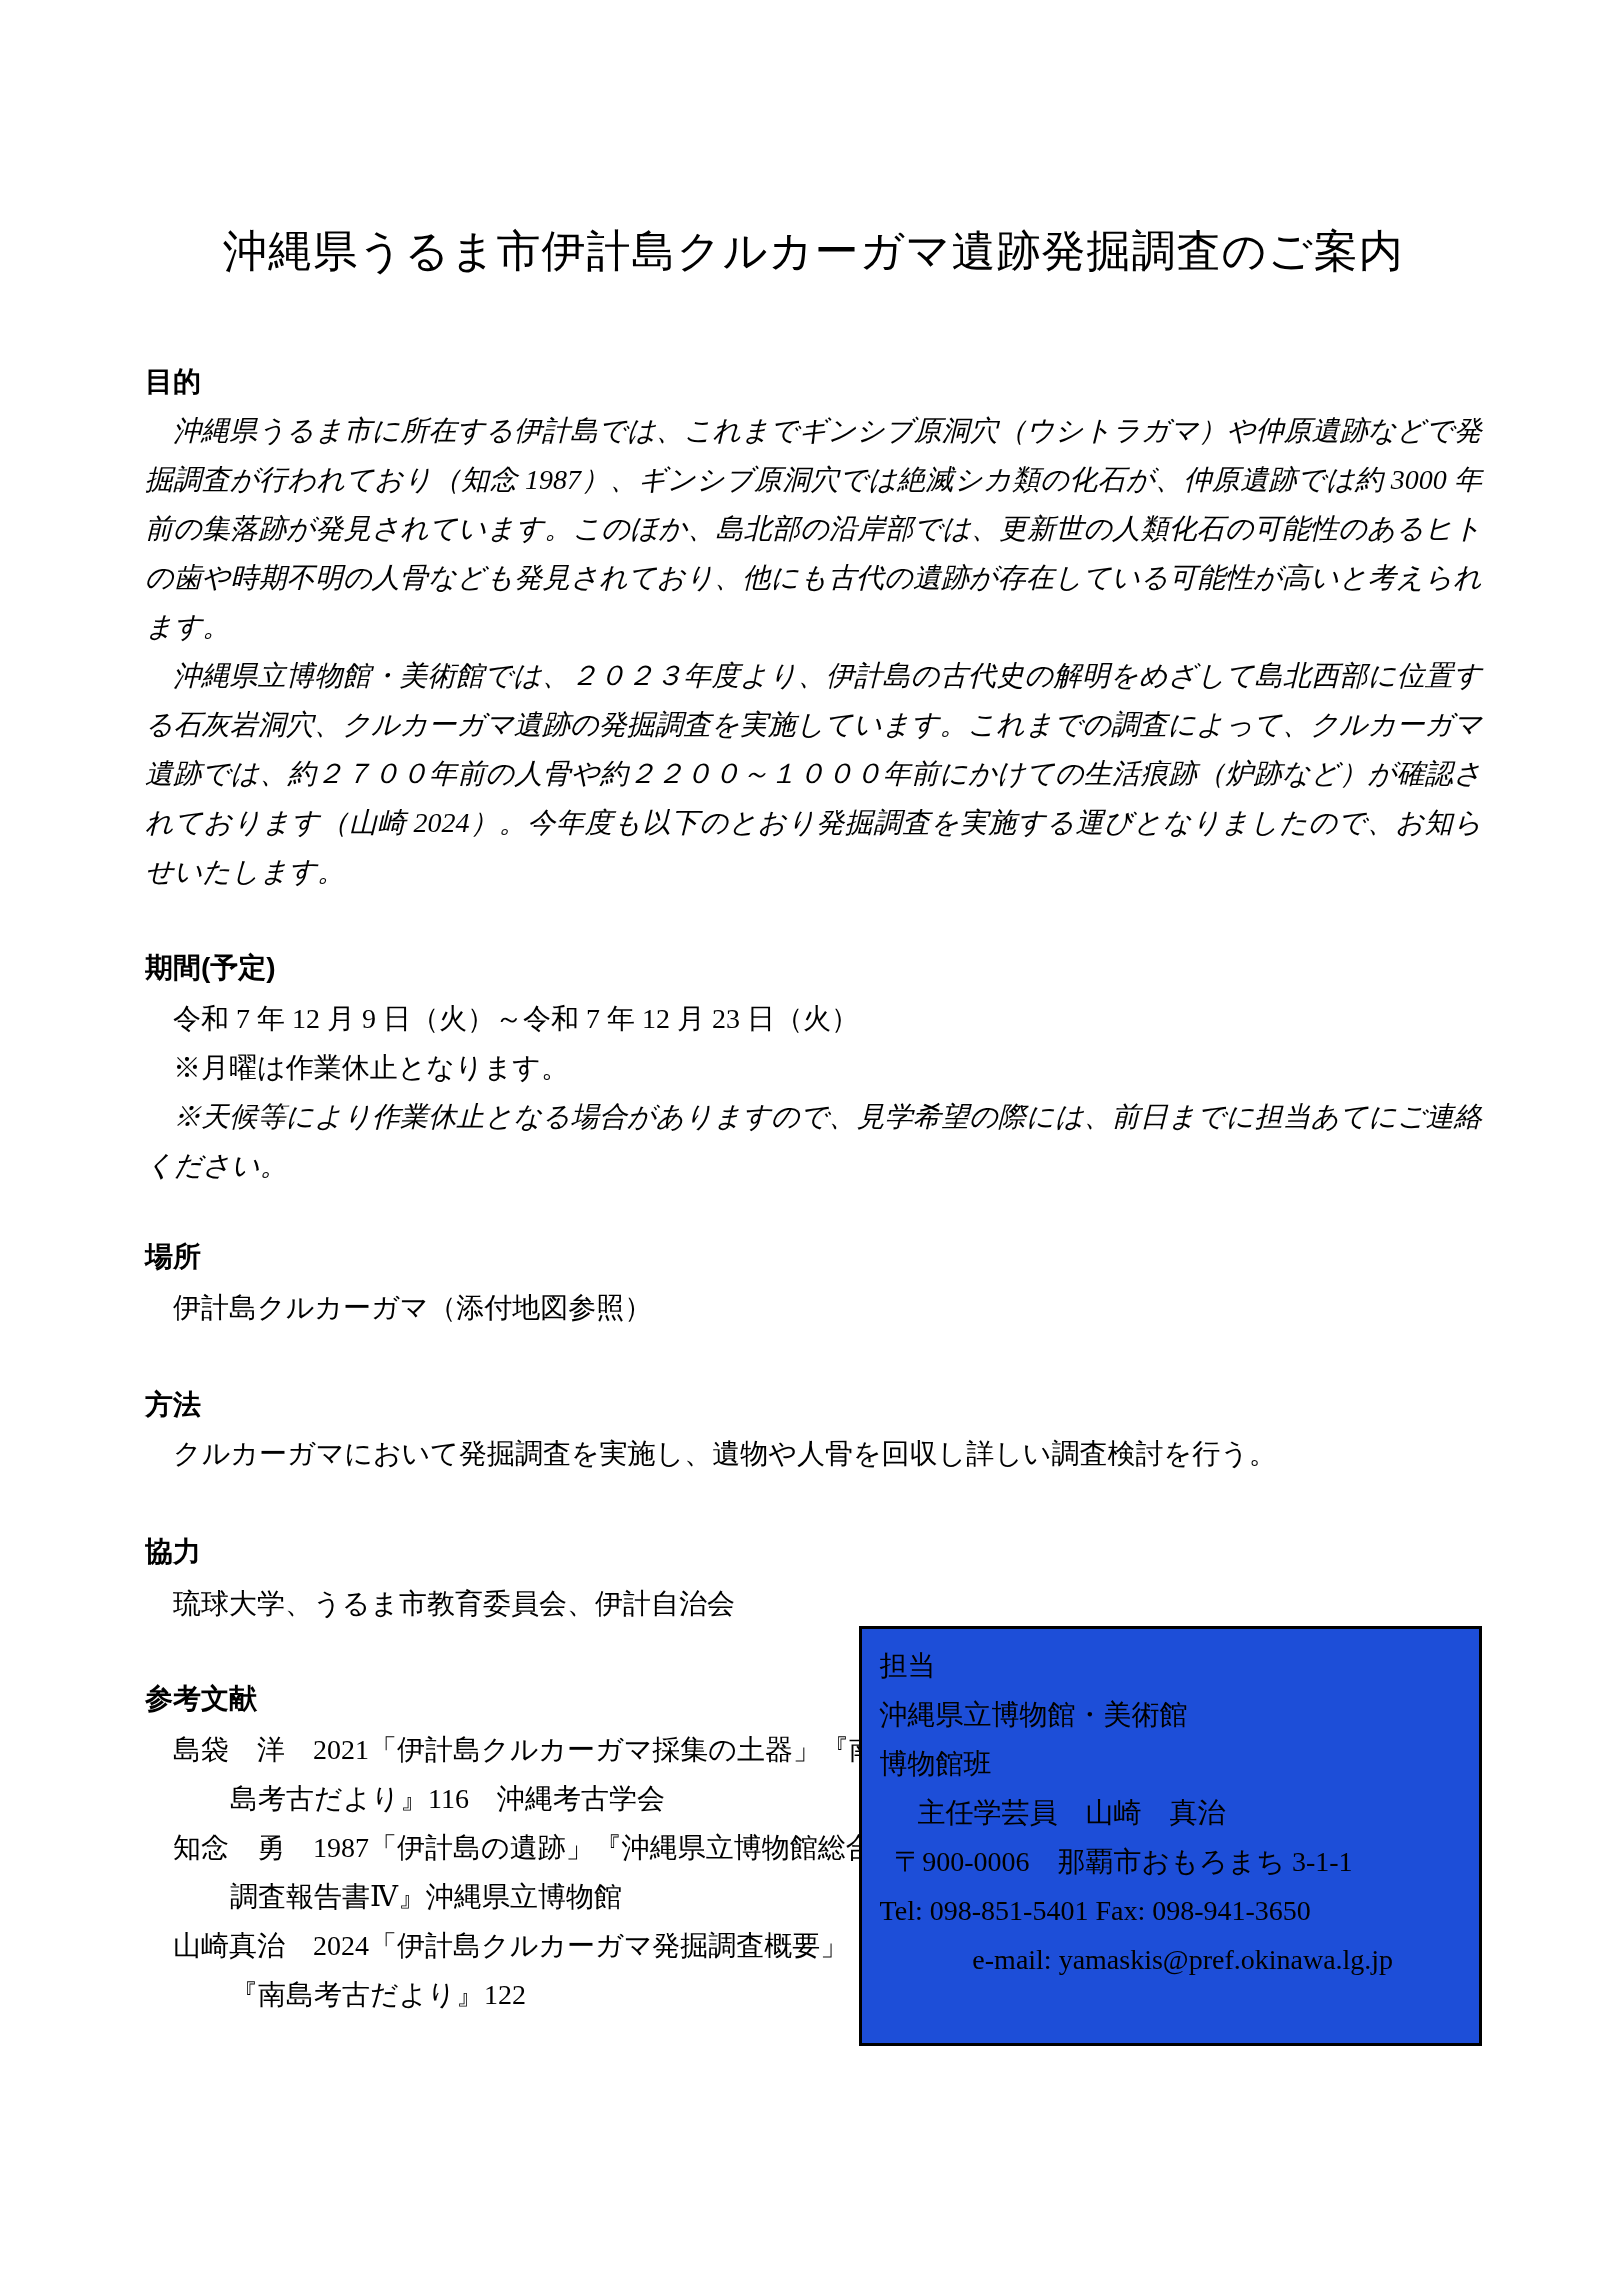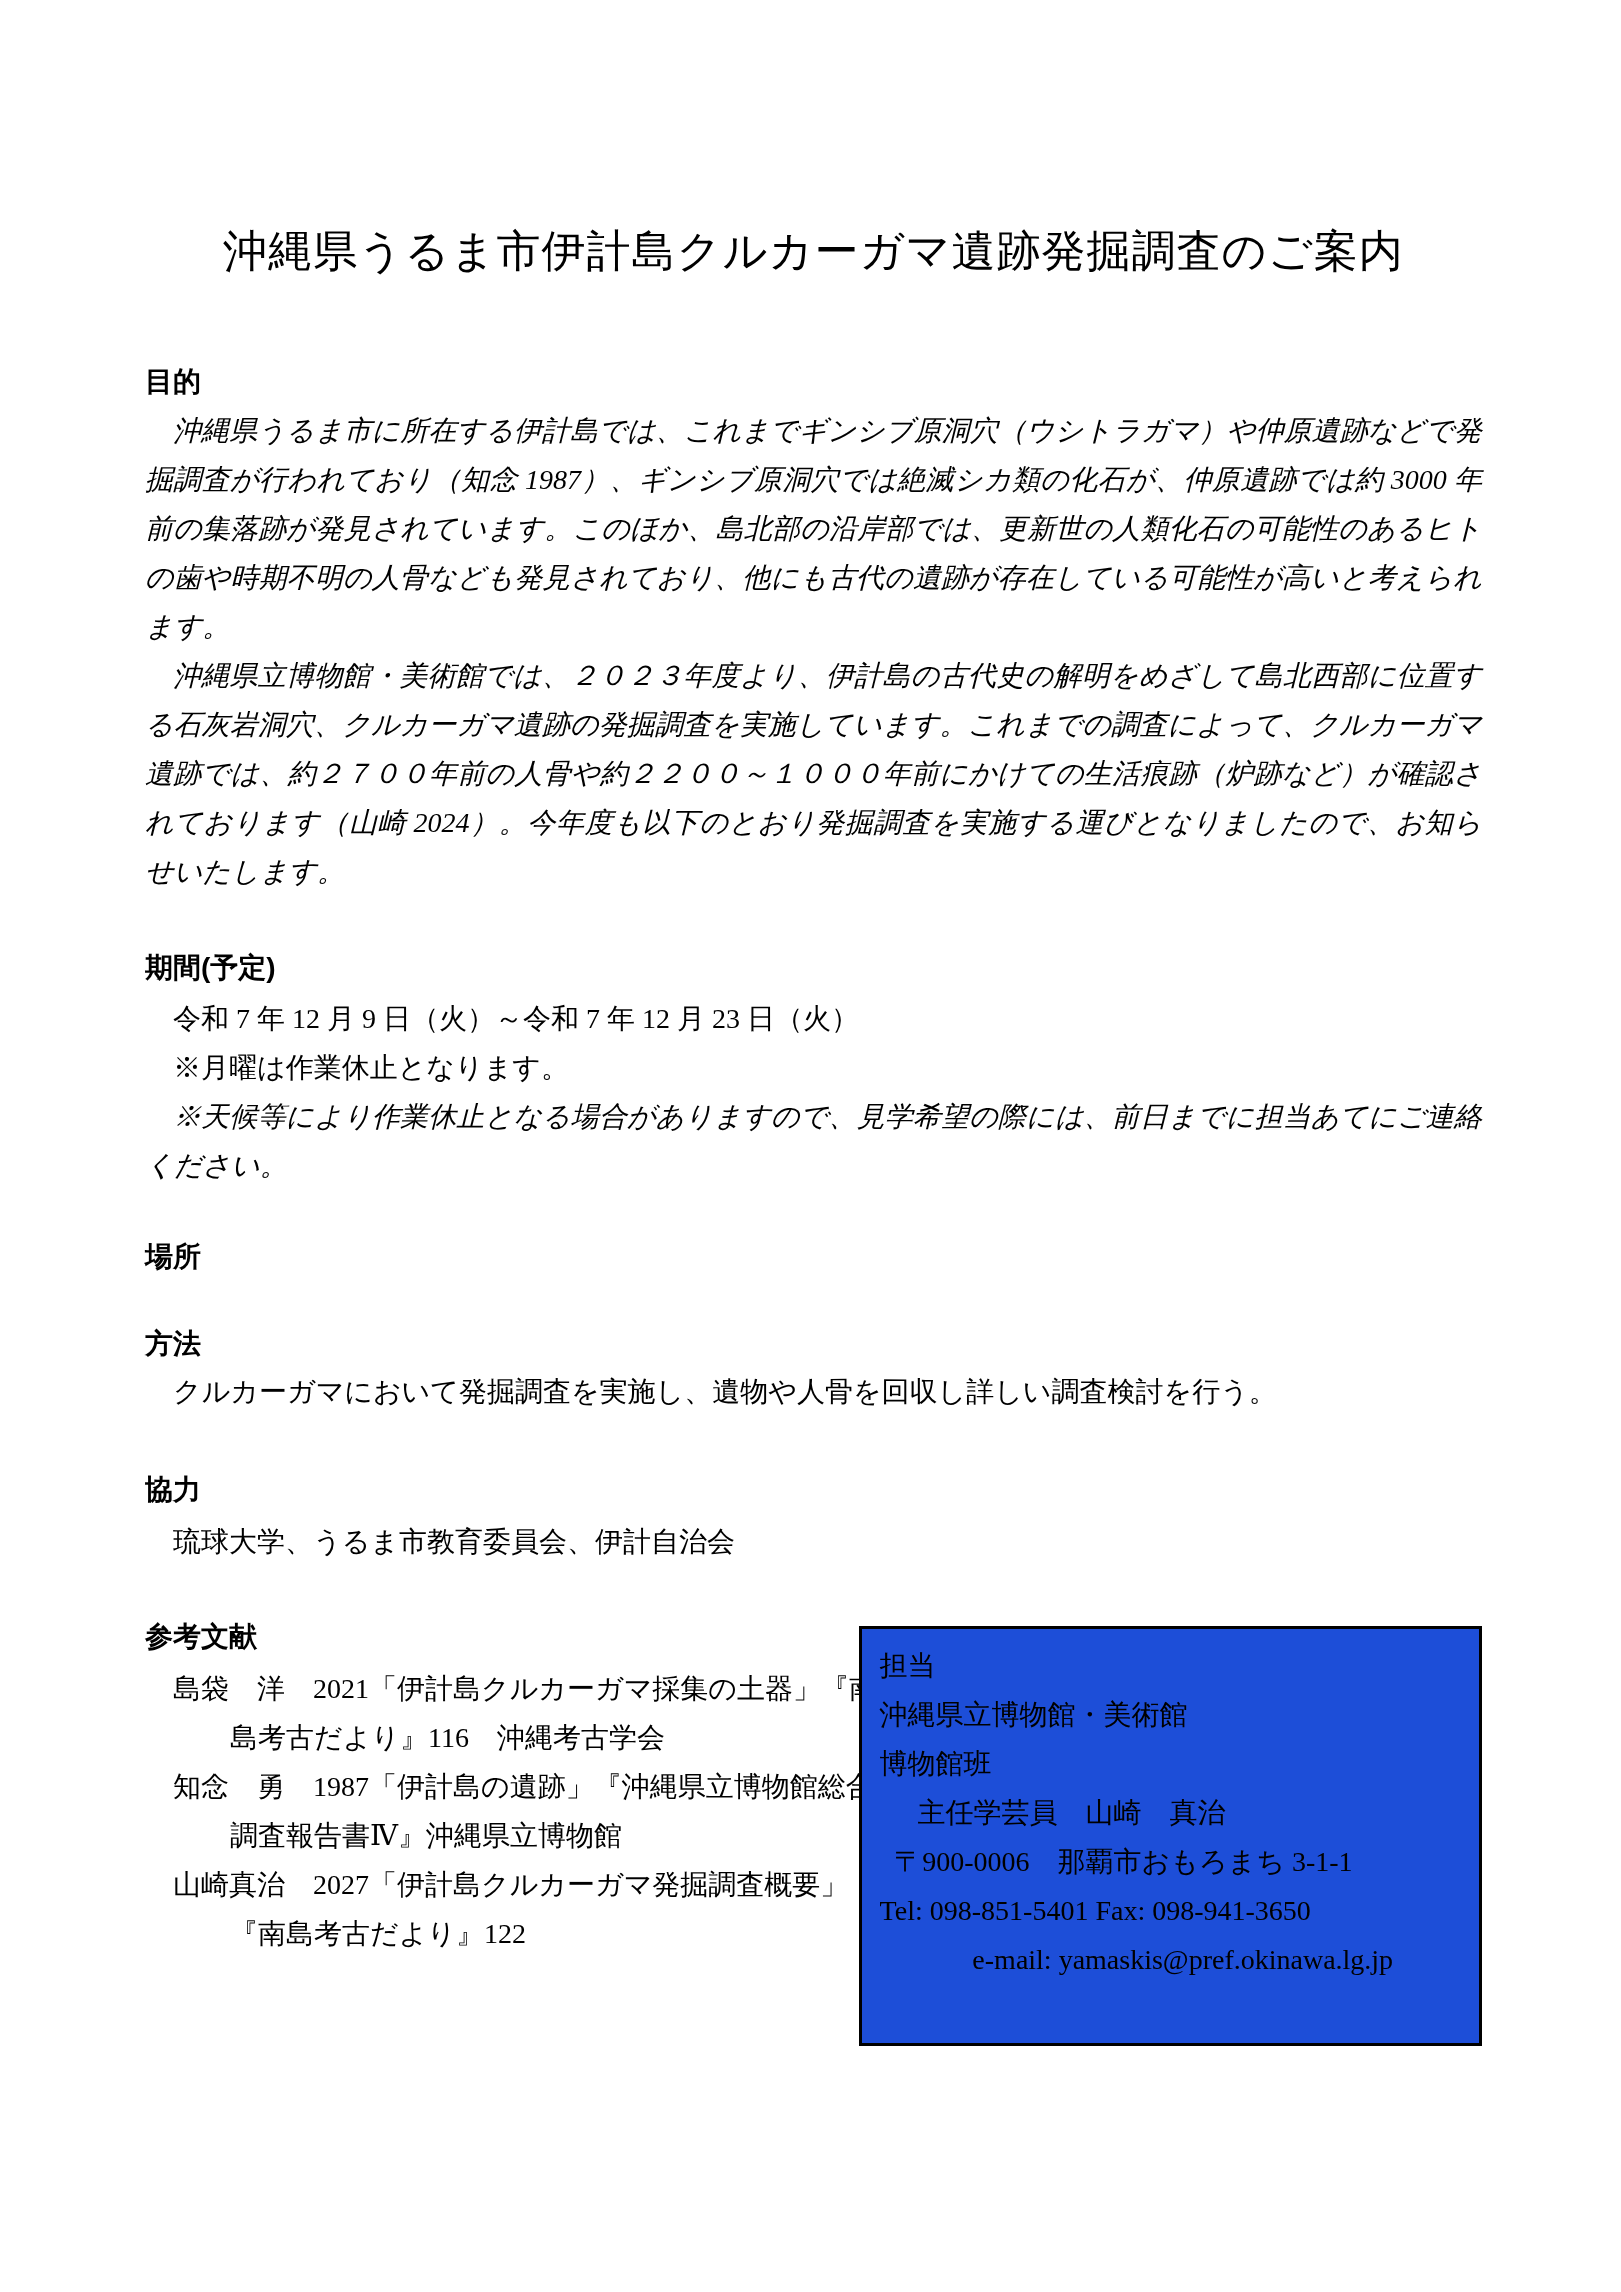--- a/index.html
+++ b/index.html
@@ -89,39 +89,40 @@
     <p class="body-text para">沖縄県立博物館・美術館では、２０２３年度より、伊計島の古代史の解明をめざして島北西部に位置する石灰岩洞穴、クルカーガマ遺跡の発掘調査を実施しています。これまでの調査によって、クルカーガマ遺跡では、約２７００年前の人骨や約２２００～１０００年前にかけての生活痕跡（炉跡など）が確認されております（山崎 2024）。今年度も以下のとおり発掘調査を実施する運びとなりましたので、お知らせいたします。</p>
 
     <h2 class="sec-heading h-period">期間(予定)</h2>
     <div class="body-text mt-body-md">
       <div class="indent-line">令和 7 年 12 月 9 日（火）～令和 7 年 12 月 23 日（火）</div>
       <div class="indent-line">※月曜は作業休止となります。</div>
       <div class="para" style="margin:0;">※天候等により作業休止となる場合がありますので、見学希望の際には、前日までに担当あてにご連絡ください。</div>
     </div>
 
     <h2 class="sec-heading h-place">場所</h2>
+    <p class="body-text indent-line mt-body-lg">伊計島クルカーガマ（添付地図参照）</p>
 
     <h2 class="sec-heading h-method">方法</h2>
     <p class="body-text indent-line mt-body-sm">クルカーガマにおいて発掘調査を実施し、遺物や人骨を回収し詳しい調査検討を行う。</p>
 
     <h2 class="sec-heading h-cooperation">協力</h2>
     <p class="body-text indent-line mt-body-lg">琉球大学、うるま市教育委員会、伊計自治会</p>
 
     <h2 class="sec-heading h-references">参考文献</h2>
     <div class="refs">
       <div>
         <div class="ref-line ref-first">島袋　洋　2021「伊計島クルカーガマ採集の土器」『南</div>
         <div class="ref-line ref-cont">島考古だより』116　沖縄考古学会</div>
       </div>
       <div>
         <div class="ref-line ref-first">知念　勇　1987「伊計島の遺跡」『沖縄県立博物館総合</div>
         <div class="ref-line ref-cont">調査報告書Ⅳ』沖縄県立博物館</div>
       </div>
       <div>
-        <div class="ref-line ref-first">山崎真治　2027「伊計島クルカーガマ発掘調査概要」</div>
+        <div class="ref-line ref-first">山崎真治　2024「伊計島クルカーガマ発掘調査概要」</div>
         <div class="ref-line ref-cont">『南島考古だより』122</div>
       </div>
     </div>
 
   </div>
 
   <div class="contact-box">
     <div class="contact-line ci-0">担当</div>
     <div class="contact-line ci-0">沖縄県立博物館・美術館</div>
     <div class="contact-line ci-0">博物館班</div>

